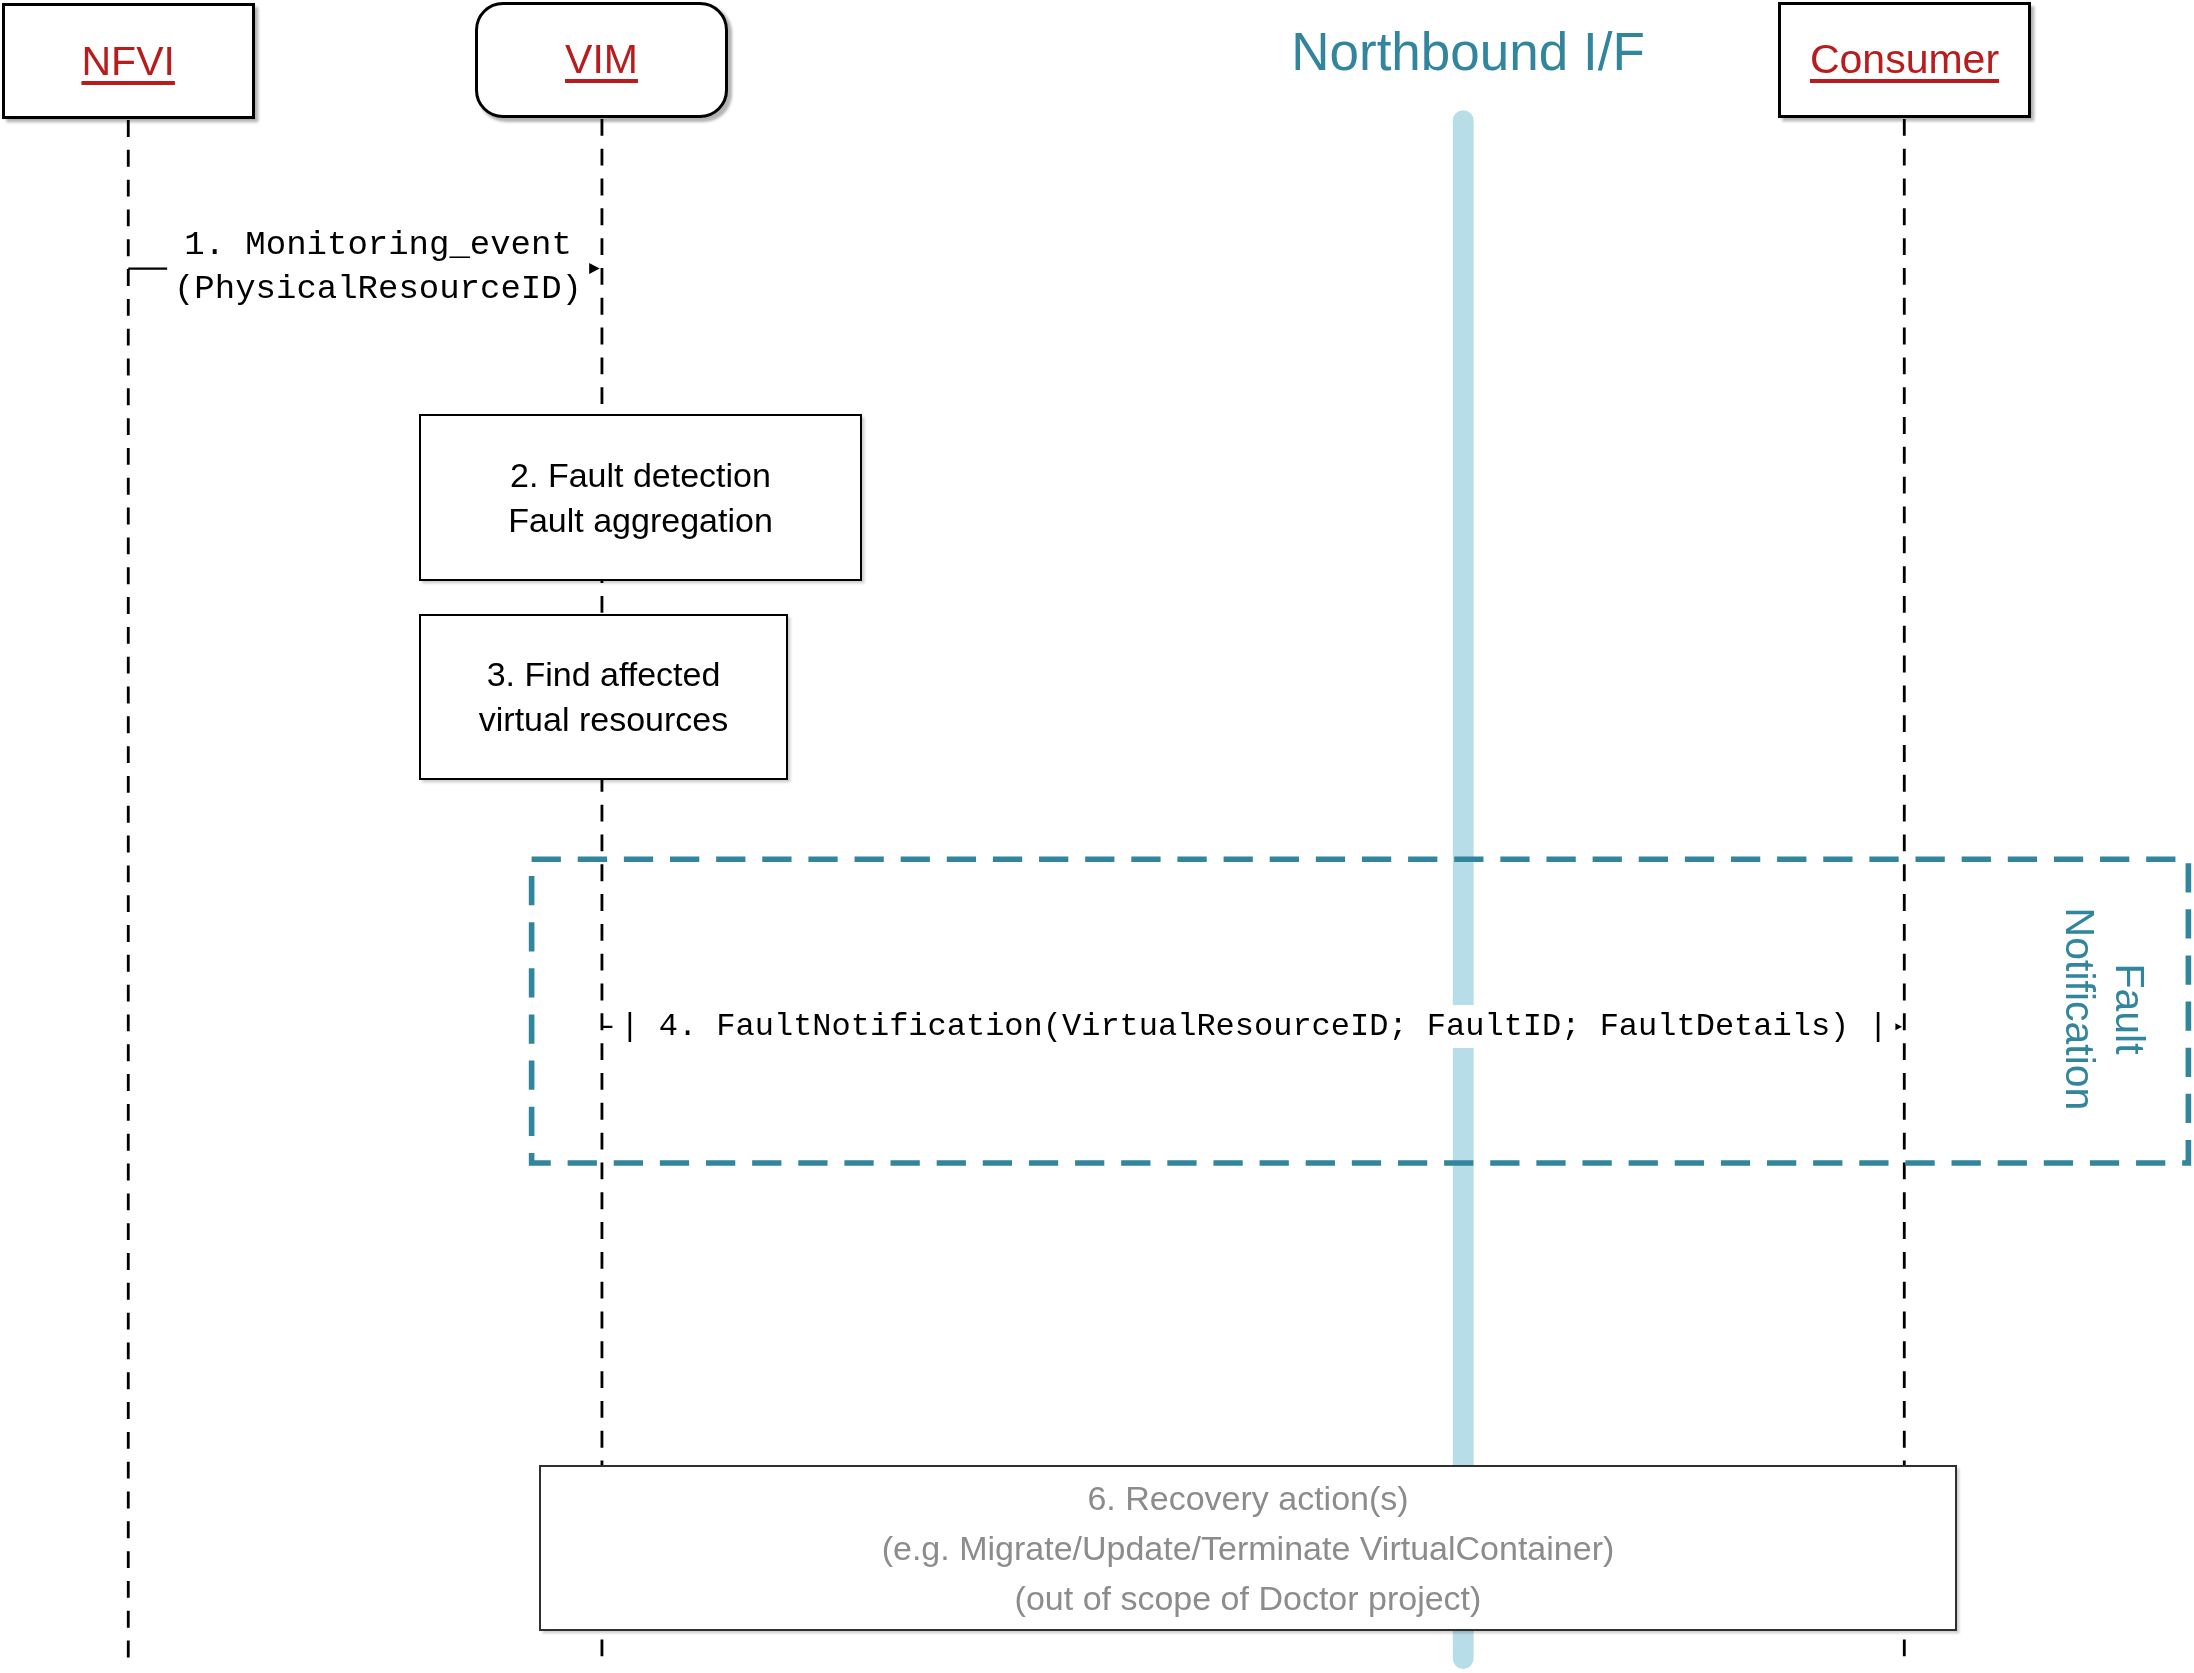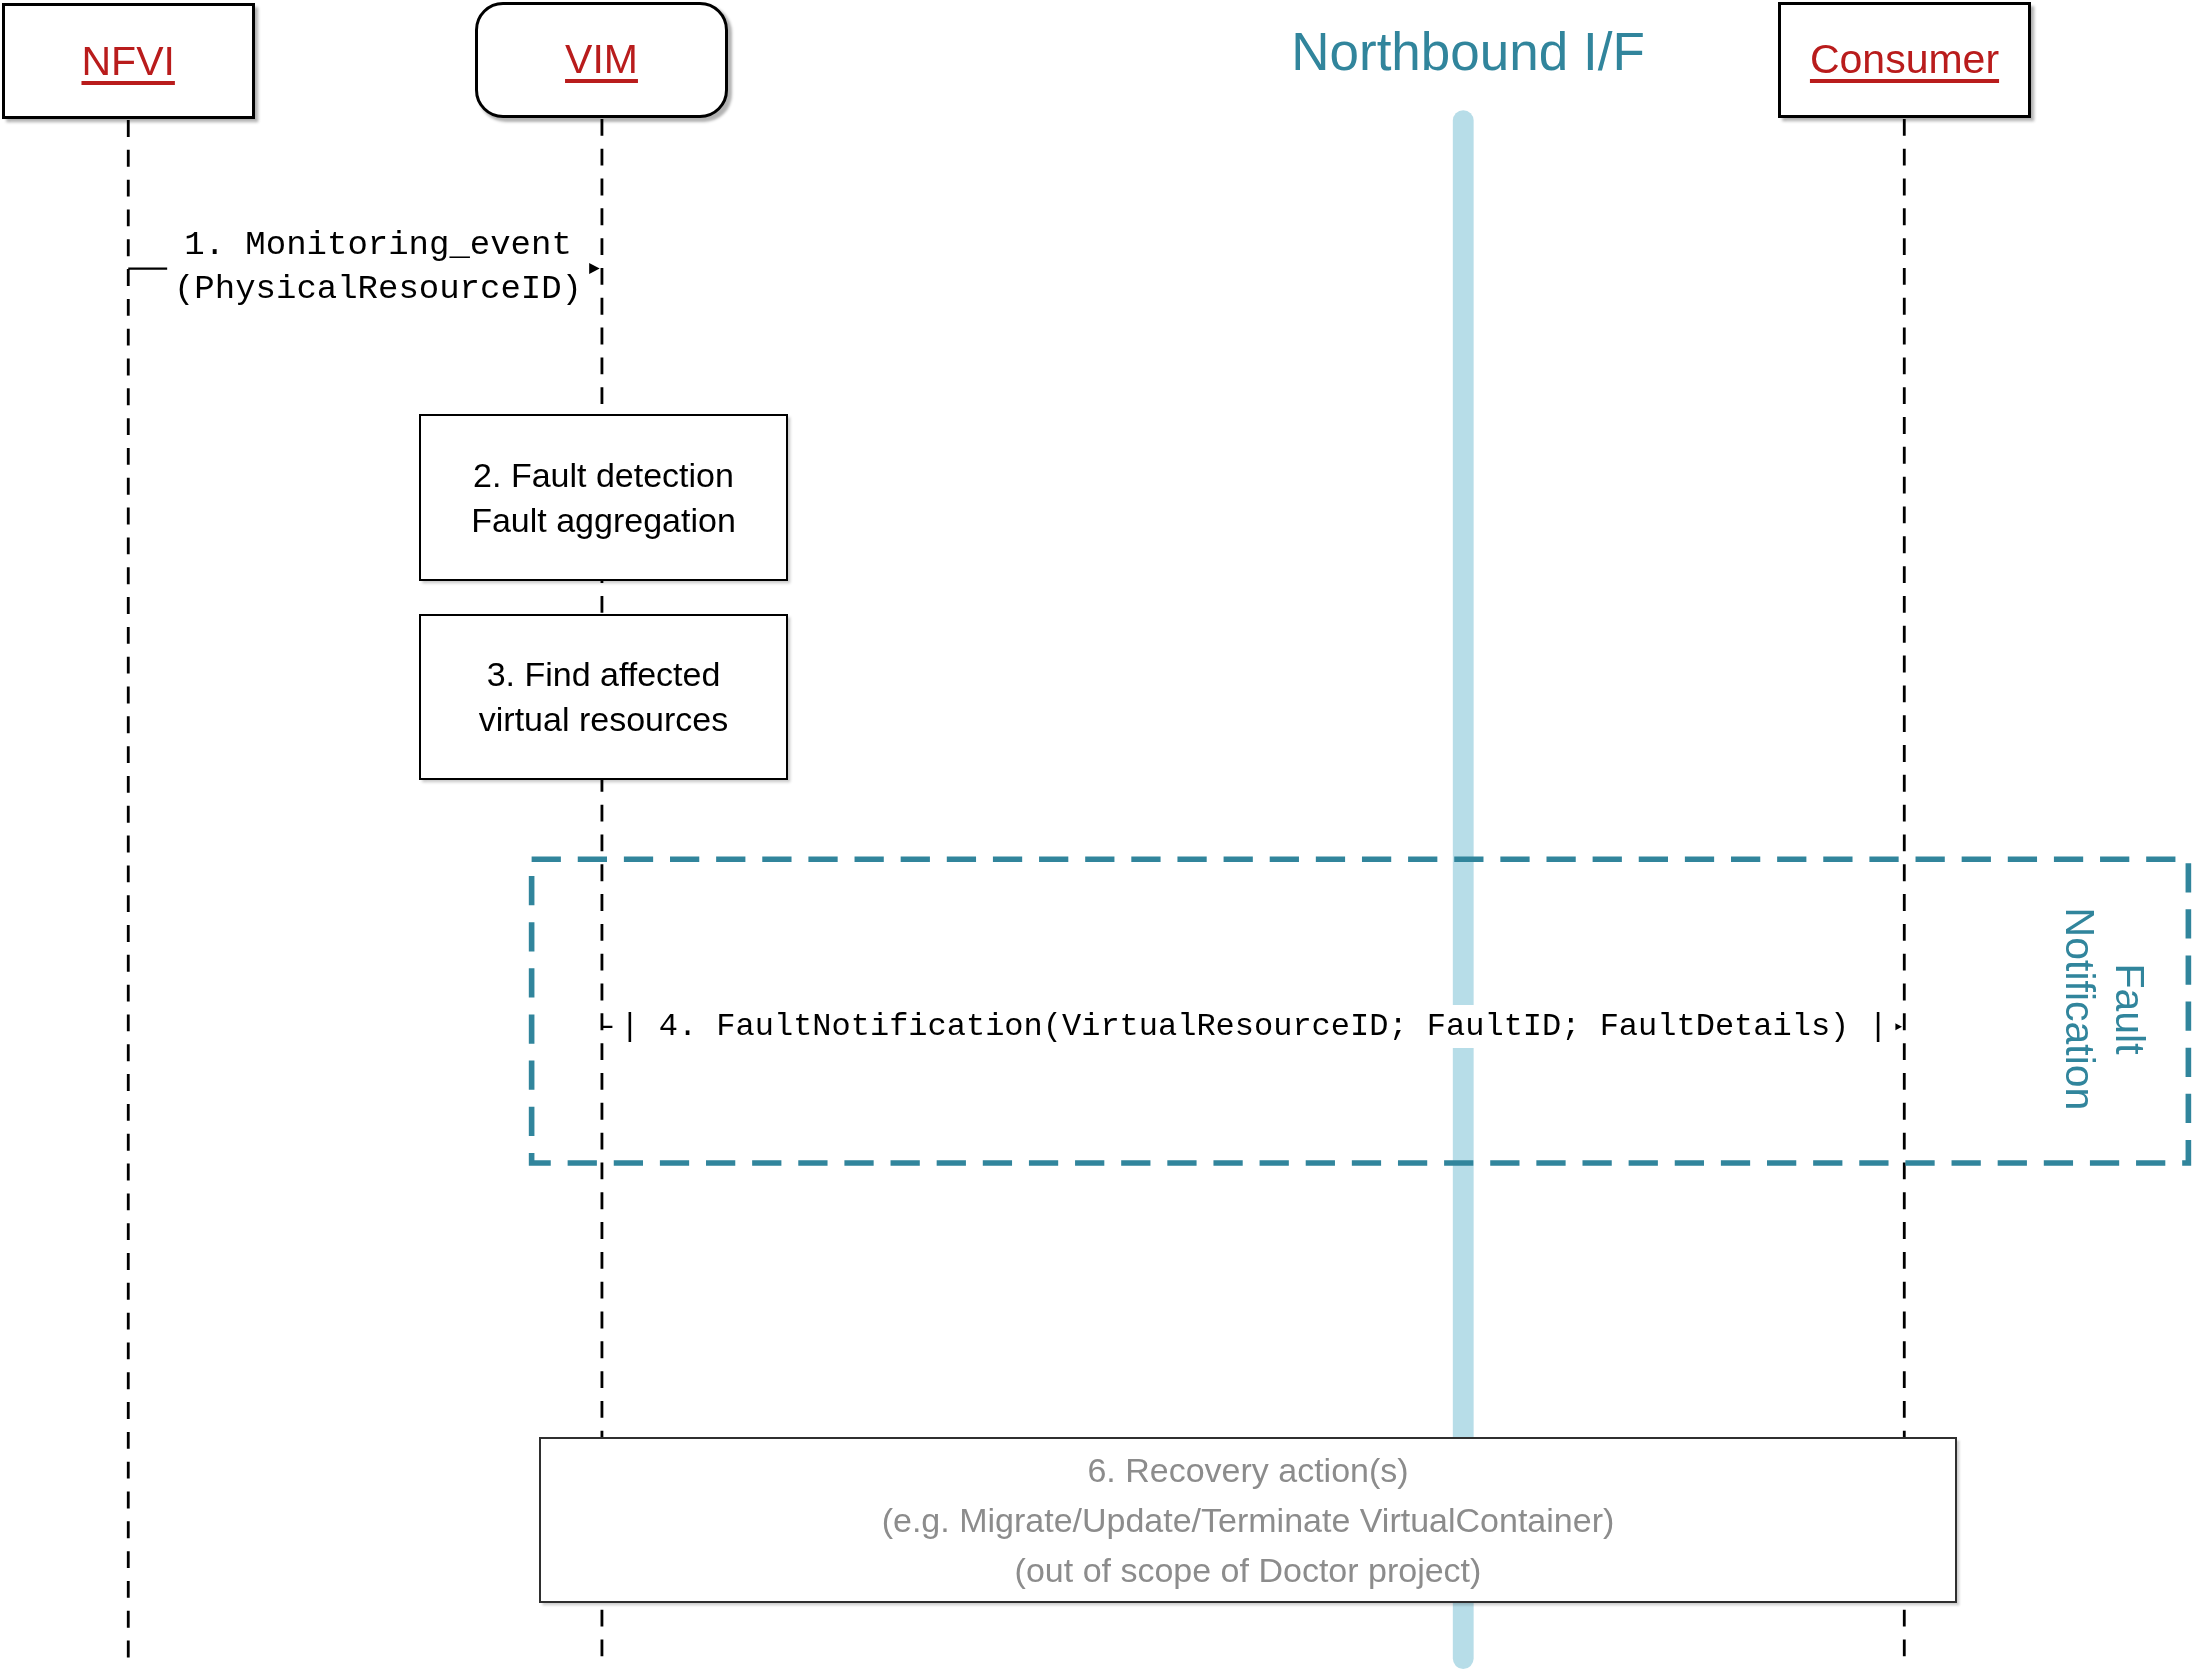--- a/index.html
+++ b/index.html
@@ -46,20 +46,21 @@
   .wide-box {
     position: absolute; z-index: 3;
     background: #ffffff;
     border: 2.3px solid #2F2F2F;
     box-shadow: 2.8px 2.8px 2.3px rgba(0,0,0,0.18);
     display: flex; flex-direction: column;
     align-items: center; justify-content: center;
     text-align: center;
     font-size: 34px; line-height: 50px; color: #8C8C8C;
     box-sizing: border-box;
+    margin-top: 28px;
   }
   .msg-label {
     position: absolute; z-index: 4;
     transform: translateX(-50%);
     background: #ffffff;
     text-align: center;
     white-space: nowrap;
     color: #000000;
     font-family: Liberation Mono, monospace;
   }
@@ -108,21 +109,21 @@
     <span class="head-label">Consumer</span>
   </div>
 
   <div class="nb-title" style="left:1468px; top:21.4px;">Northbound I/F</div>
 
   <div class="msg-label msg1-label" style="left:378px; top:223px;">
     <div>1. Monitoring_event</div>
     <div>(PhysicalResourceID)</div>
   </div>
 
-  <div class="act-box" style="left:419px; top:414px; width:369px; height:167px;">
+  <div class="act-box" style="left:419px; top:414px; width:443px; height:167px;">
     <div>2. Fault detection</div>
     <div>Fault aggregation</div>
   </div>
 
   <div class="act-box" style="left:419px; top:614px; width:369px; height:166px;">
     <div>3. Find affected</div>
     <div>virtual resources</div>
   </div>
 
   <div class="msg-label msg4-label" style="left:1254px; top:1005px;">| 4. FaultNotification(VirtualResourceID; FaultID; FaultDetails) |</div>

